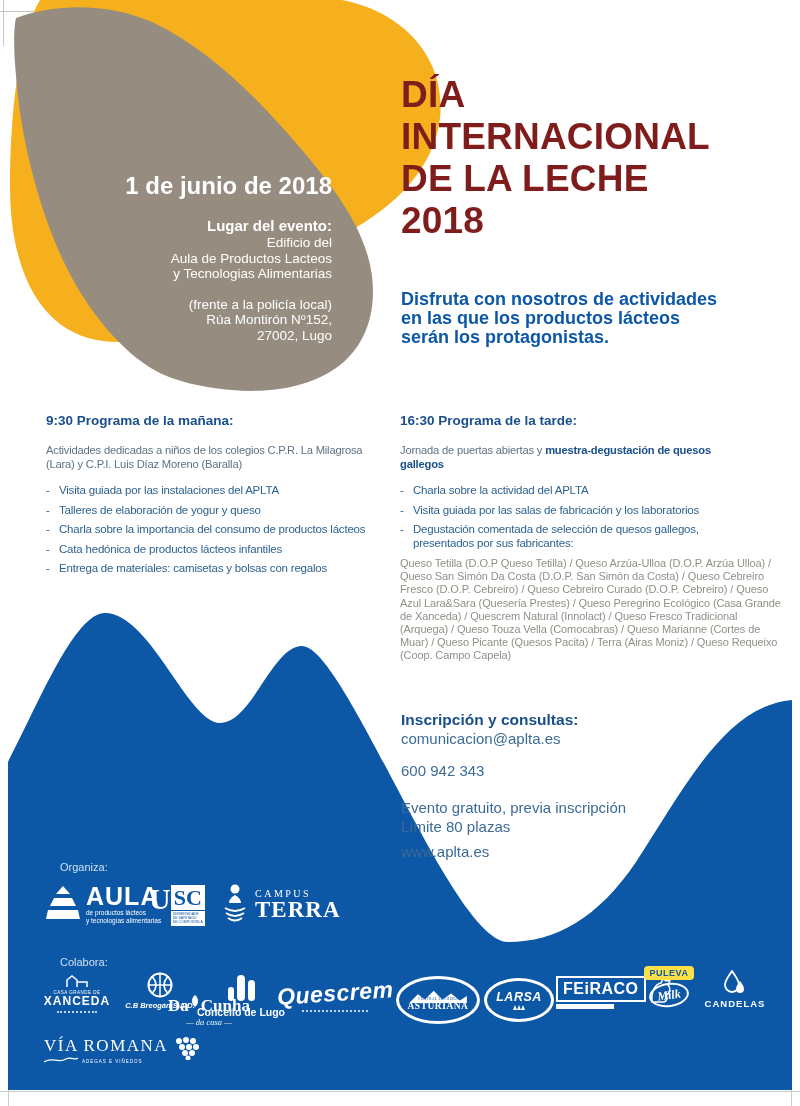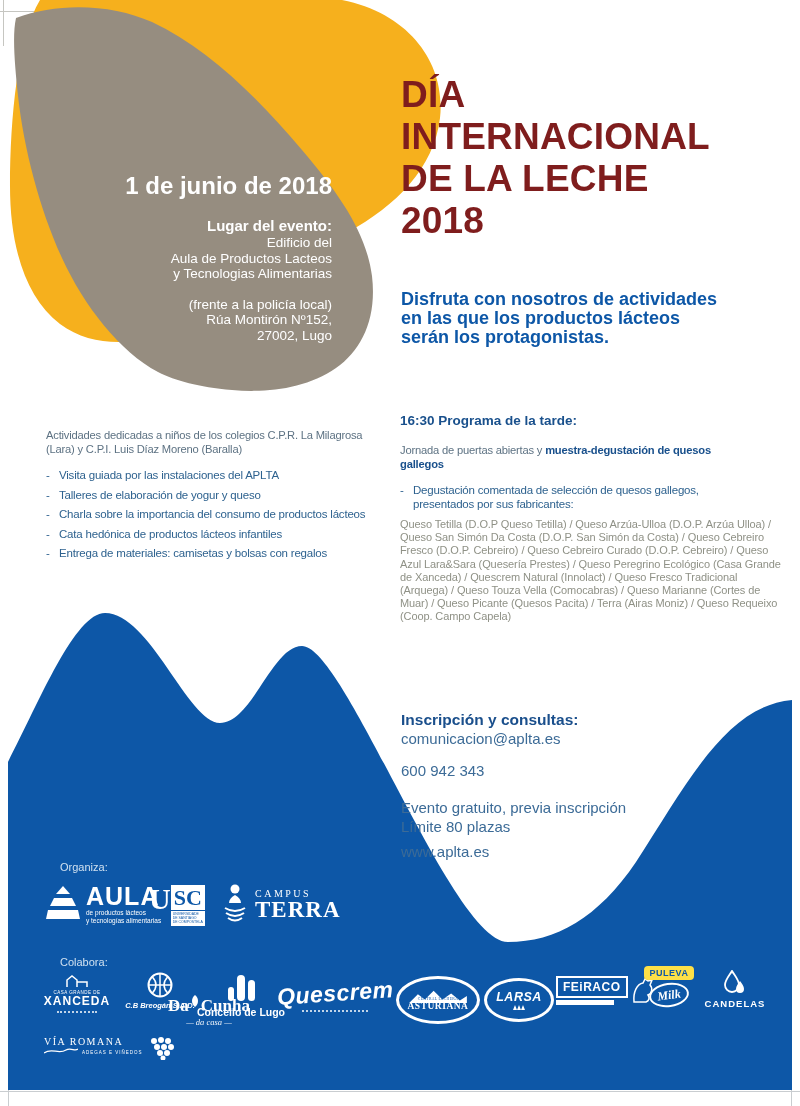--- a/index.html
+++ b/index.html
@@ -57,29 +57,29 @@
   .x-l1{font-size:4.5px;letter-spacing:.5px;margin-top:2px;}
   .x-l2{font-size:12px;font-weight:800;letter-spacing:1px;line-height:13px;}
   .dotline{border-bottom:2px dotted rgba(255,255,255,.75);margin-top:3px;}
   .breogan-label{font-size:7.5px;font-weight:700;font-style:italic;margin-top:3px;white-space:nowrap;}
   .concello-label{font-size:10.5px;font-weight:800;margin-top:4px;white-space:nowrap;}
   .quescrem-script{font-size:23px;font-weight:800;font-style:italic;letter-spacing:.5px;transform:rotate(-4deg);}
   .oval{border:3px solid #fff;border-radius:50%;display:flex;flex-direction:column;align-items:center;justify-content:center;overflow:hidden;}
   .ast-l1{font-size:3.8px;color:#0d57a7;margin-top:-6px;letter-spacing:.3px;background:transparent;}
   .ast-l2{font-size:9.5px;font-weight:700;letter-spacing:.5px;}
   .larsa-label{font-size:12.5px;font-weight:800;font-style:italic;letter-spacing:.5px;}
-  .feiraco-box{border:2px solid #fff;padding:2px 5px;font-size:12px;font-weight:900;letter-spacing:.5px;}
+  .feiraco-box{border:2px solid #fff;padding:2px 5px;font-size:16px;font-weight:900;letter-spacing:.5px;}
   .feiraco-bar{width:58px;height:5px;background:#fff;margin-top:2px;}
   .puleva-box{background:#fde047;color:#0d57a7;border-radius:4px;font-size:9px;font-weight:900;letter-spacing:.5px;
               padding:2px 6px;}
   .milk-oval{border:2px solid #fff;border-radius:50%;width:36px;height:20px;display:flex;align-items:center;
              justify-content:center;margin-top:3px;transform:rotate(-8deg);}
   .milk-txt{font-family:"Liberation Serif",serif;font-style:italic;font-weight:700;font-size:12px;}
   .candelas-label{font-size:9.5px;font-weight:800;letter-spacing:1px;margin-top:2px;}
-  .vr-label{font-family:"Liberation Serif",serif;font-size:10px;letter-spacing:1.5px;white-space:nowrap;}
+  .vr-label{font-family:"Liberation Serif",serif;font-size:17px;letter-spacing:1.5px;white-space:nowrap;}
   .vr-sub{font-size:4.5px;letter-spacing:1px;margin-left:4px;margin-top:2px;white-space:nowrap;}
   .dc-word{font-family:"Liberation Serif",serif;font-size:17px;font-weight:700;}
   .dc-sub{font-family:"Liberation Serif",serif;font-style:italic;font-size:8.5px;text-align:center;margin-top:1px;opacity:.95;}
   .dc-sub::before{content:"— ";} .dc-sub::after{content:" —";}
 </style>
 </head>
 <body>
 
 <div id="page">
 
@@ -111,40 +111,43 @@
     <div class="event-line">Edificio del</div>
     <div class="event-line">Aula de Productos Lacteos</div>
     <div class="event-line">y Tecnologias Alimentarias</div>
     <div class="event-gap"></div>
     <div class="event-line">(frente a la policía local)</div>
     <div class="event-line">Rúa Montirón Nº152,</div>
     <div class="event-line">27002, Lugo</div>
   </div>
 
   <div class="abs txt morning">
+    <div class="col-heading">9:30 Programa de la mañana:</div>
     <div class="intro">
       <div>Actividades dedicadas a niños de los colegios C.P.R. La Milagrosa</div>
       <div>(Lara) y C.P.I. Luis Díaz Moreno (Baralla)</div>
     </div>
     <ul class="bullets">
       <li>Visita guiada por las instalaciones del APLTA</li>
       <li>Talleres de elaboración de yogur y queso</li>
       <li>Charla sobre la importancia del consumo de productos lácteos</li>
       <li>Cata hedónica de productos lácteos infantiles</li>
       <li>Entrega de materiales: camisetas y bolsas con regalos</li>
     </ul>
   </div>
 
   <div class="abs txt afternoon">
     <div class="col-heading">16:30 Programa de la tarde:</div>
     <div class="intro">
       <div><span>Jornada de puertas abiertas y </span><span class="b">muestra-degustación de quesos</span></div>
       <div><span class="b">gallegos</span></div>
     </div>
     <ul class="bullets">
+      <li>Charla sobre la actividad del APLTA</li>
+      <li>Visita guiada por las salas de fabricación y los laboratorios</li>
       <li>Degustación comentada de selección de quesos gallegos,
 presentados por sus fabricantes:</li>
     </ul>
     <div class="cheese">Queso Tetilla (D.O.P Queso Tetilla) / Queso Arzúa-Ulloa (D.O.P. Arzúa Ulloa) / Queso San Simón Da Costa (D.O.P. San Simón da Costa) / Queso Cebreiro Fresco (D.O.P. Cebreiro) / Queso Cebreiro Curado (D.O.P. Cebreiro) / Queso Azul Lara&amp;Sara (Quesería Prestes) / Queso Peregrino Ecológico (Casa Grande de Xanceda) / Quescrem Natural (Innolact) / Queso Fresco Tradicional (Arquega) / Queso Touza Vella (Comocabras) / Queso Marianne (Cortes de Muar) / Queso Picante (Quesos Pacita) / Terra (Airas Moniz) / Queso Requeixo (Coop. Campo Capela)</div>
   </div>
 
   <div class="abs txt contact">
     <div class="h">Inscripción y consultas:</div>
     <div>comunicacion@aplta.es</div>
     <div class="gap16"></div>

